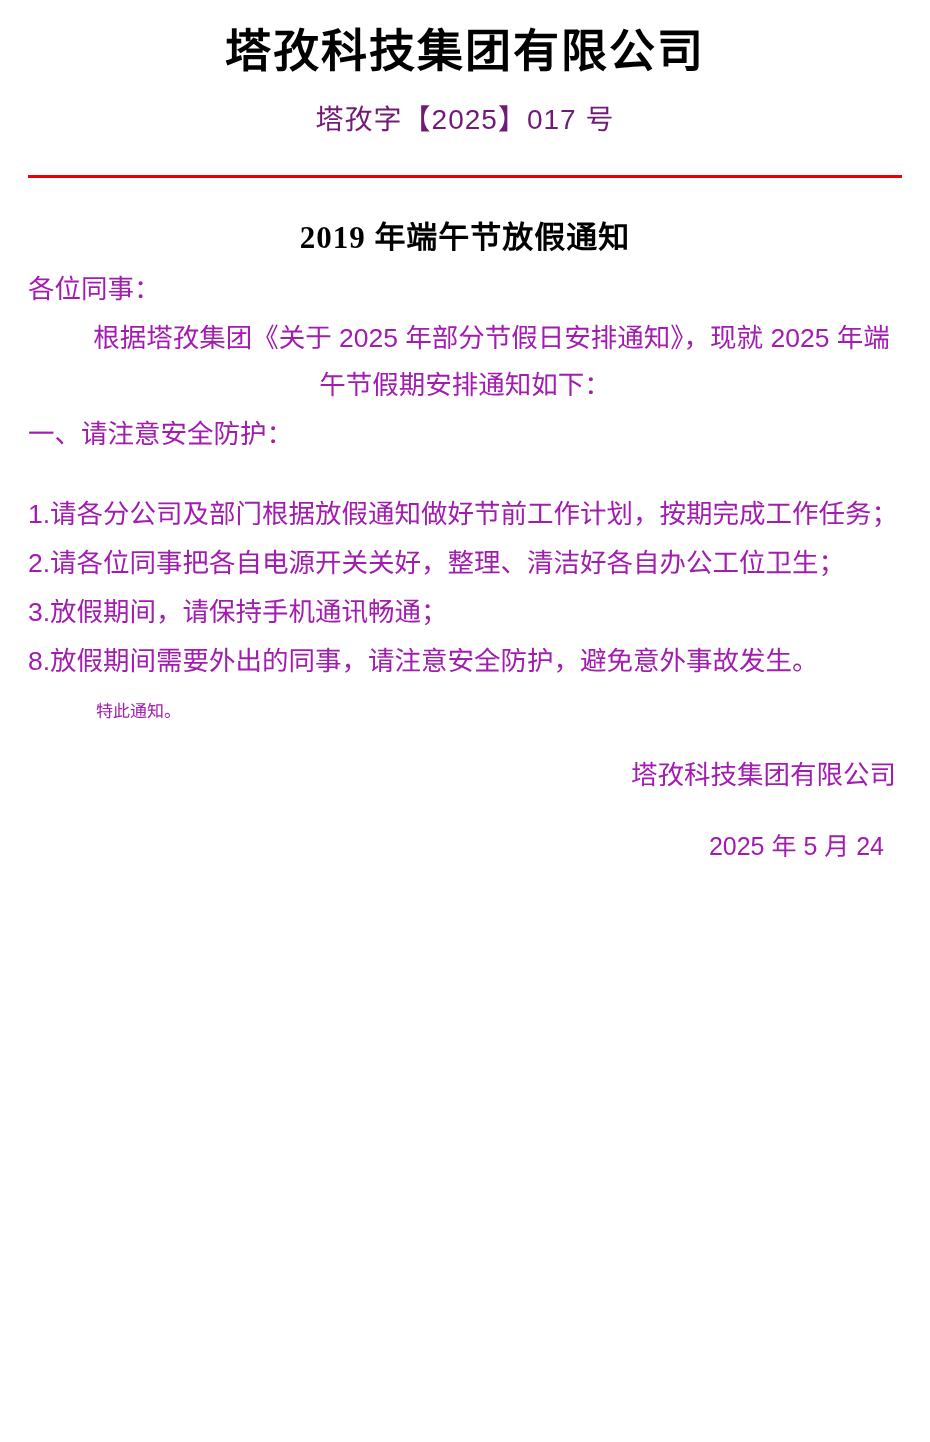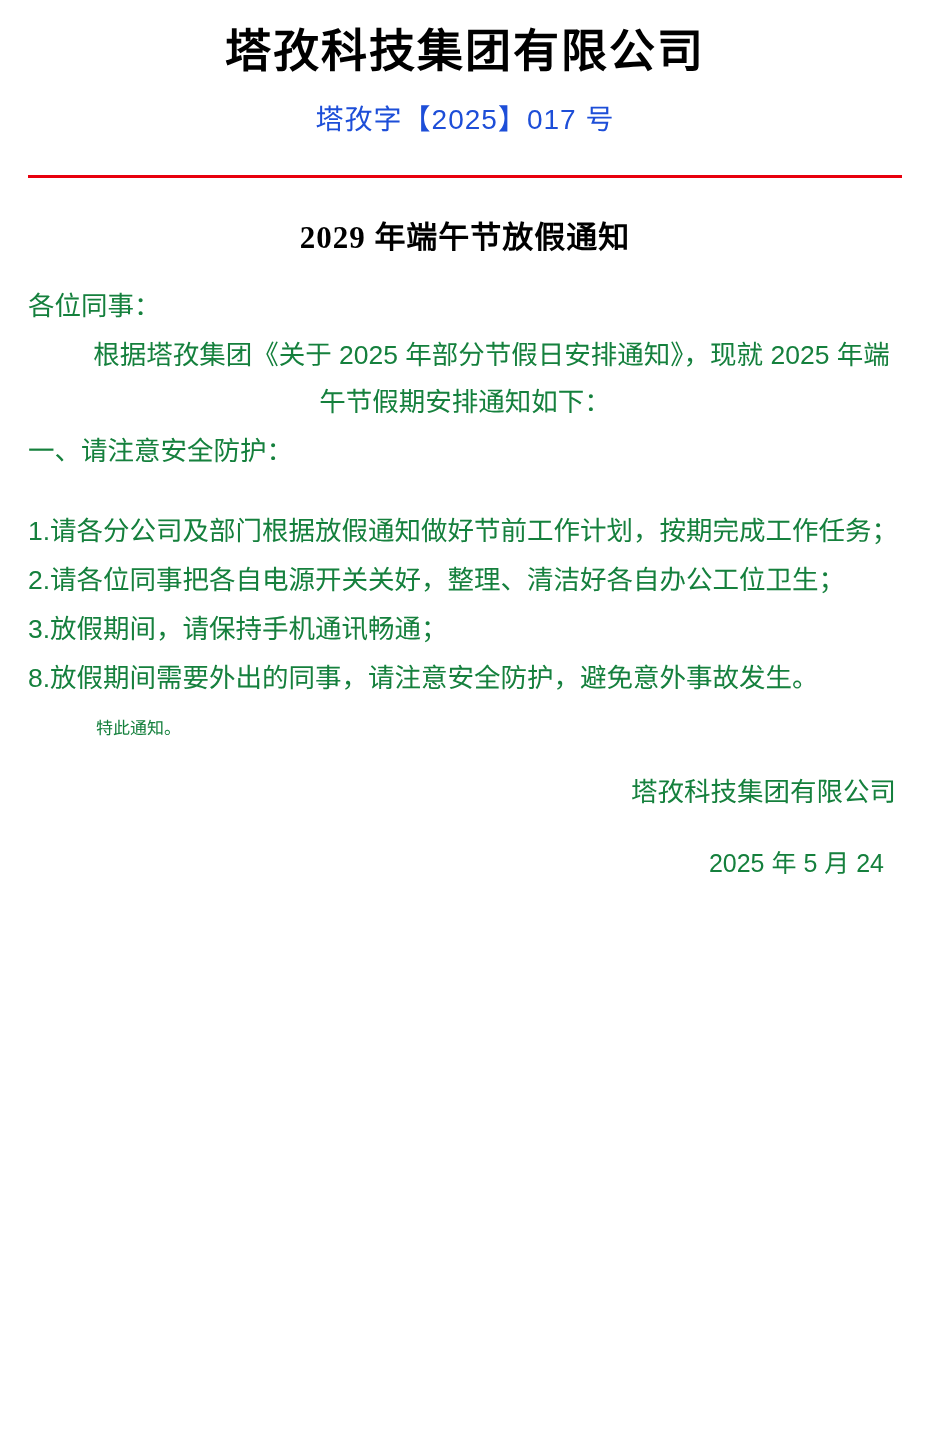--- a/index.html
+++ b/index.html
@@ -30,42 +30,42 @@
     line-height: 1.15;
     margin-top: 26px;
     color: #000;
   }
   .doc-number {
     text-align: center;
     font-size: 28px;
     font-weight: normal;
     letter-spacing: 1px;
     margin-top: 18px;
-    color: #1d4ed8;
+    color: #701a75;
   }
   .red-rule {
     margin-top: 38px;
     height: 3px;
     background: #e8000d;
     width: 100%;
   }
   .doc-title {
     text-align: center;
     font-family: "Liberation Serif", "DejaVu Serif", serif;
     font-weight: bold;
     font-size: 31px;
     letter-spacing: 1px;
     margin-top: 34px;
     color: #000;
   }
   .body-text {
-    margin-top: 26px;
+    margin-top: 9px;
     font-size: 26.5px;
     line-height: 1.78;
-    color: #15803d;
+    color: #a21caf;
   }
   .p {
     margin: 0 0 2px 0;
   }
   .indent {
     text-indent: 2em;
     text-align: center;
   }
   .gap {
     height: 30px;
@@ -94,21 +94,21 @@
 <body>
 
 <div class="page">
 
   <div class="org-title">塔孜科技集团有限公司</div>
 
   <div class="doc-number">塔孜字【2025】017 号</div>
 
   <div class="red-rule" style="background: rgb(232, 0, 13);"></div>
 
-  <div class="doc-title">2029 年端午节放假通知</div>
+  <div class="doc-title">2019 年端午节放假通知</div>
 
   <div class="body-text">
 
     <p class="p">各位同事：</p>
 
     <p class="p indent">根据塔孜集团《关于 2025 年部分节假日安排通知》，现就 2025 年端午节假期安排通知如下：</p>
 
     <p class="p">一、请注意安全防护：</p>
 
 

